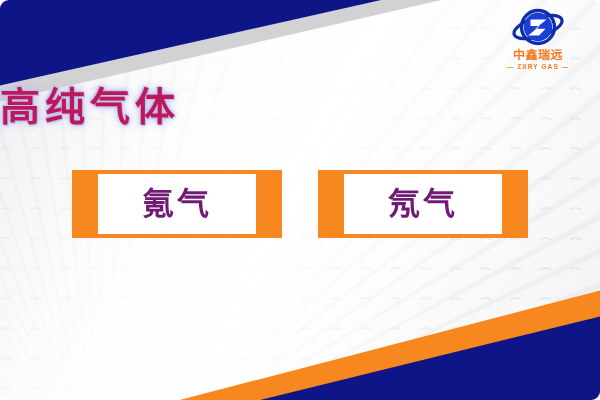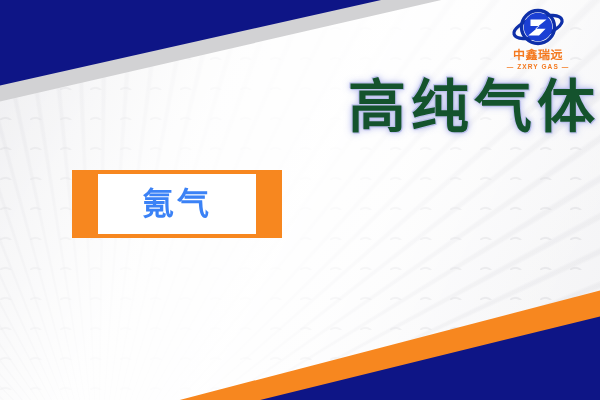--- a/index.html
+++ b/index.html
@@ -9,20 +9,21 @@
     background: #ffffff;
   }
   #poster {
     position: relative;
     width: 600px;
     height: 400px;
     overflow: hidden;
     background: #f6f6f7;
     font-family: "Liberation Sans", "DejaVu Sans", sans-serif;
     user-select: none;
+    border-radius: 9px;
   }
 
   
   .bg-base {
     position: absolute;
     inset: 0;
     background:
       radial-gradient(circle at 18% 118%,
         rgba(255,255,255,0.0) 0px, rgba(255,255,255,0.0) 6px,
         rgba(214,214,218,0.55) 7px, rgba(214,214,218,0.55) 8px,
@@ -125,26 +126,26 @@
     letter-spacing: 1.1px;
     white-space: nowrap;
   }
 
   
   .title {
     position: absolute;
     left: 0;
     right: 0;
     top: 76px;
-    text-align: right;
+    text-align: left;
     font-family: "DejaVu Sans", "Liberation Sans", sans-serif;
-    font-size: 58px;
+    font-size: 40px;
     line-height: 62px;
     font-weight: 700;
-    color: #14532d;
+    color: #be185d;
     letter-spacing: 5px;
     text-shadow:
       0 0 2px #c3c6ee,
       0 0 5px #bfc3ee,
       0 0 9px rgba(176,182,235,0.85),
       1px 1px 0 #b9bee9,
       -1px -1px 0 #b9bee9;
   }
 
   
@@ -175,21 +176,21 @@
     background: #ffffff;
     display: flex;
     align-items: center;
     justify-content: center;
   }
   .chip-label {
     font-family: "DejaVu Sans", "Liberation Sans", sans-serif;
     font-size: 32px;
     line-height: 34px;
     font-weight: 700;
-    color: #3b82f6;
+    color: #701a75;
     letter-spacing: 3px;
     white-space: nowrap;
   }
 </style>
 </head>
 <body>
 
 <div id="poster">
 
   <div class="bg-base"></div>
@@ -218,17 +219,22 @@
   <div class="title">高纯气体</div>
 
   <div class="chips">
 
     <div class="chip">
       <div class="chip-inner">
         <span class="chip-label">氪气</span>
       </div>
     </div>
 
+    <div class="chip">
+      <div class="chip-inner">
+        <span class="chip-label">氖气</span>
+      </div>
+    </div>
 
 
 
   </div>
 </div>
 
 </body></html>

